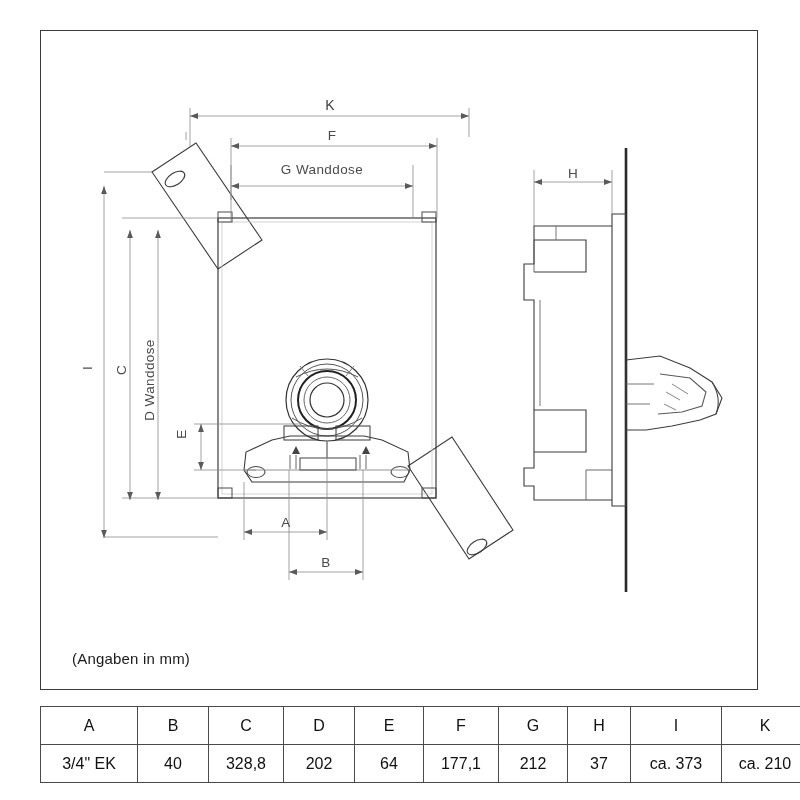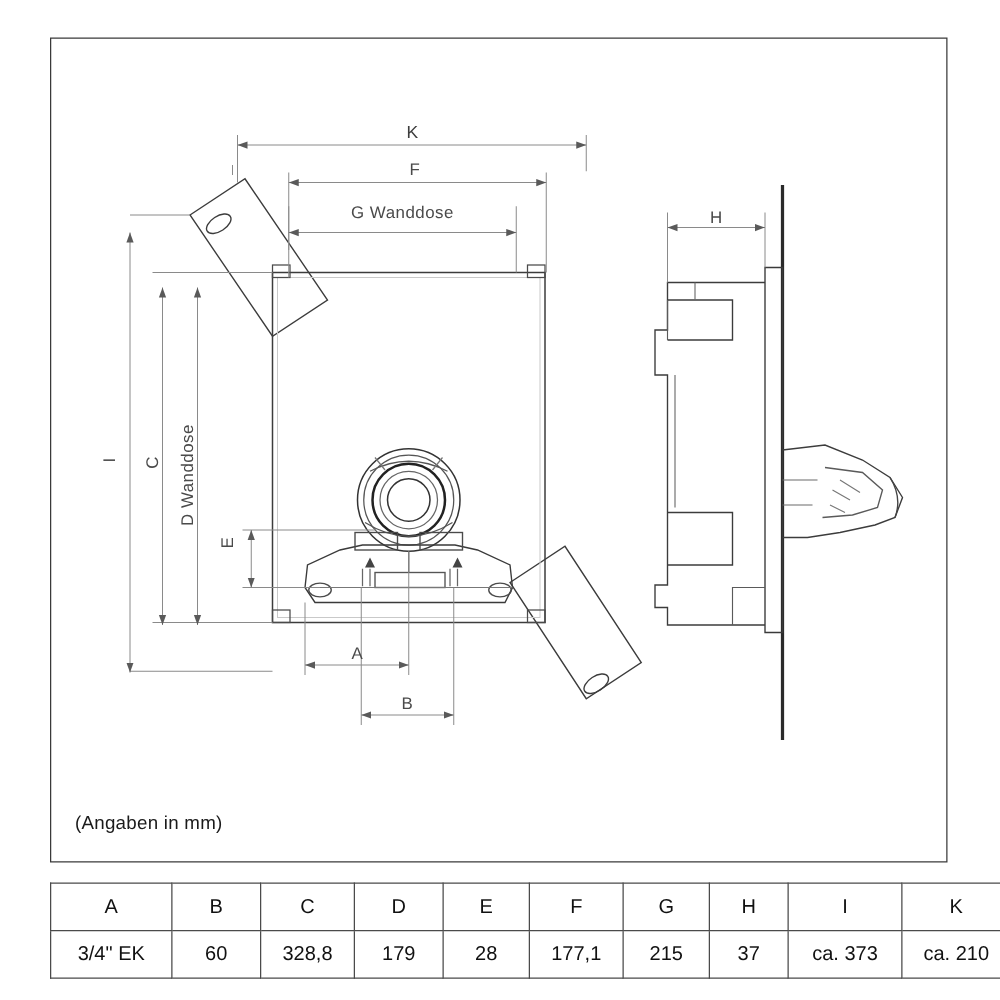--- a/index.html
+++ b/index.html
@@ -24,21 +24,21 @@
   .drawing-frame {
     position: absolute;
     left: 40px; top: 30px;
     width: 718px; height: 660px;
     border: 1px solid #3a3a3a;
     box-sizing: border-box;
     background: #fff;
   }
   .units-note {
     position: absolute;
-    left: 60px; top: 650px;
+    left: 72px; top: 650px;
     font-size: 15px;
     color: #1a1a1a;
     letter-spacing: .2px;
   }
   
   svg.canvas {
     position: absolute;
     left: 0; top: 0;
     width: 800px; height: 800px;
     overflow: visible;
@@ -243,26 +243,26 @@
         <th class="col-f">F</th>
         <th class="col-g">G</th>
         <th class="col-h">H</th>
         <th class="col-i">I</th>
         <th class="col-k">K</th>
       </tr>
     </thead>
     <tbody>
       <tr>
         <td>3/4" EK</td>
-        <td>60</td>
+        <td>40</td>
         <td>328,8</td>
-        <td>179</td>
-        <td>28</td>
+        <td>202</td>
+        <td>64</td>
         <td>177,1</td>
-        <td>215</td>
+        <td>212</td>
         <td>37</td>
         <td>ca. 373</td>
         <td>ca. 210</td>
       </tr>
     </tbody>
   </table>
 
 </div>
 
 </body></html>

